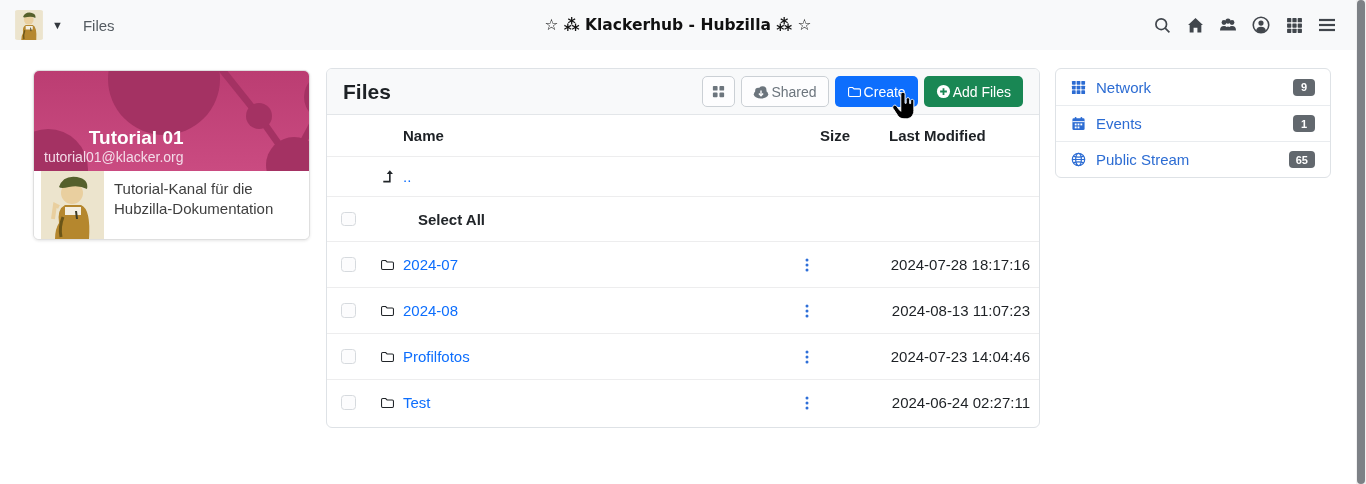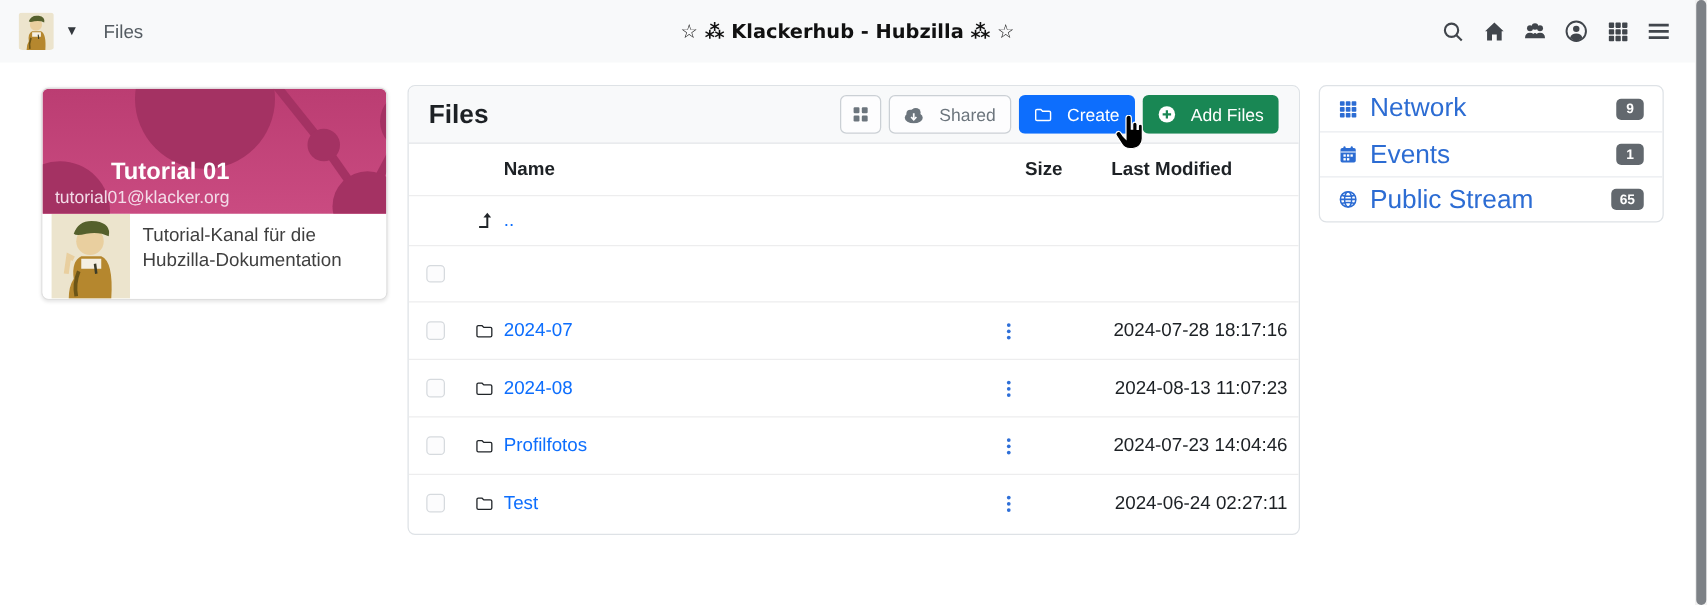--- a/index.html
+++ b/index.html
@@ -36,21 +36,21 @@
   .card-photo { flex:0 0 63px; height:68px; margin-left:7px; overflow:hidden; }
   .card-desc { flex:1; padding:8px 10px 0 10px; font-size:15px; color:#3f3f3f; line-height:1.35; }
 
   
   .panel { position:absolute; left:326px; top:68px; width:714px; height:360px; background:#fff;
            border:1px solid #dee2e6; border-radius:6px; overflow:hidden; }
   .panel-header { height:46px; background:#f8f9fa; border-bottom:1px solid #e3e6e9;
                   display:flex; align-items:center; padding:0 16px; }
   .panel-title { font-size:21px; font-weight:600; color:#1d2125; }
   .btn-group { margin-left:auto; display:flex; gap:6px; }
-  .btn { height:31px; border-radius:5px; font-size:14px; display:flex; align-items:center; gap:12px;
+  .btn { height:31px; border-radius:5px; font-size:14px; display:flex; align-items:center; gap:2px;
          padding:0 11px; cursor:pointer; border:1px solid transparent; background:none; white-space:nowrap;
          font-family:inherit; }
   .btn-outline { border-color:#cbd0d5; color:#6c757d; background:#fdfdfe; }
   .btn-primary { background:#0d6efd; color:#fff; }
   .btn-success { background:#198754; color:#fff; }
   .btn svg { display:block; }
 
   
   .frow { display:flex; align-items:center; padding-left:14px; }
   .r-header { height:41px; font-weight:700; }
@@ -69,21 +69,21 @@
   .flink { color:#0d6efd; text-decoration:none; cursor:pointer; }
   .select-all-label { font-weight:700; padding-left:15px; font-size:15px; }
   .dots { cursor:pointer; }
 
   
   .widget { position:absolute; left:1055px; top:68px; width:276px; background:#fff;
             border:1px solid #dee2e6; border-radius:6px; overflow:hidden; }
   .w-item { height:36px; display:flex; align-items:center; padding:0 15px; cursor:pointer; }
   .w-item + .w-item { border-top:1px solid #e9ecef; }
   .w-icon { width:16px; height:16px; margin-right:9px; display:flex; align-items:center; }
-  .w-label { font-size:21px; color:#2c6cd3; }
+  .w-label { font-size:15px; color:#2c6cd3; }
   .w-badge { margin-left:auto; background:#62686e; color:#fff; font-size:11px; font-weight:700;
              border-radius:4px; padding:2.5px 7px; min-width:22px; text-align:center; }
 
   .cursor { position:absolute; left:891px; top:92px; pointer-events:none; z-index:50; }
 </style>
 </head>
 <body>
 
 <div class="stage">
 
@@ -262,20 +262,21 @@
       <div class="c-menu"></div>
         <div class="c-size"></div>
         <div class="c-date"></div>
     </div>
 
     <div class="frow r-select">
       <div class="c-check">
           <div class="checkbox"></div>
         </div>
       <div class="c-icon"></div>
+      <div class="c-name"><span class="select-all-label">Select All</span></div>
       <div class="c-menu"></div>
         <div class="c-size"></div>
         <div class="c-date"></div>
     </div>
 
     <div class="frow r-item">
       <div class="c-check">
           <div class="checkbox"></div>
         </div>
       <div class="c-icon">

